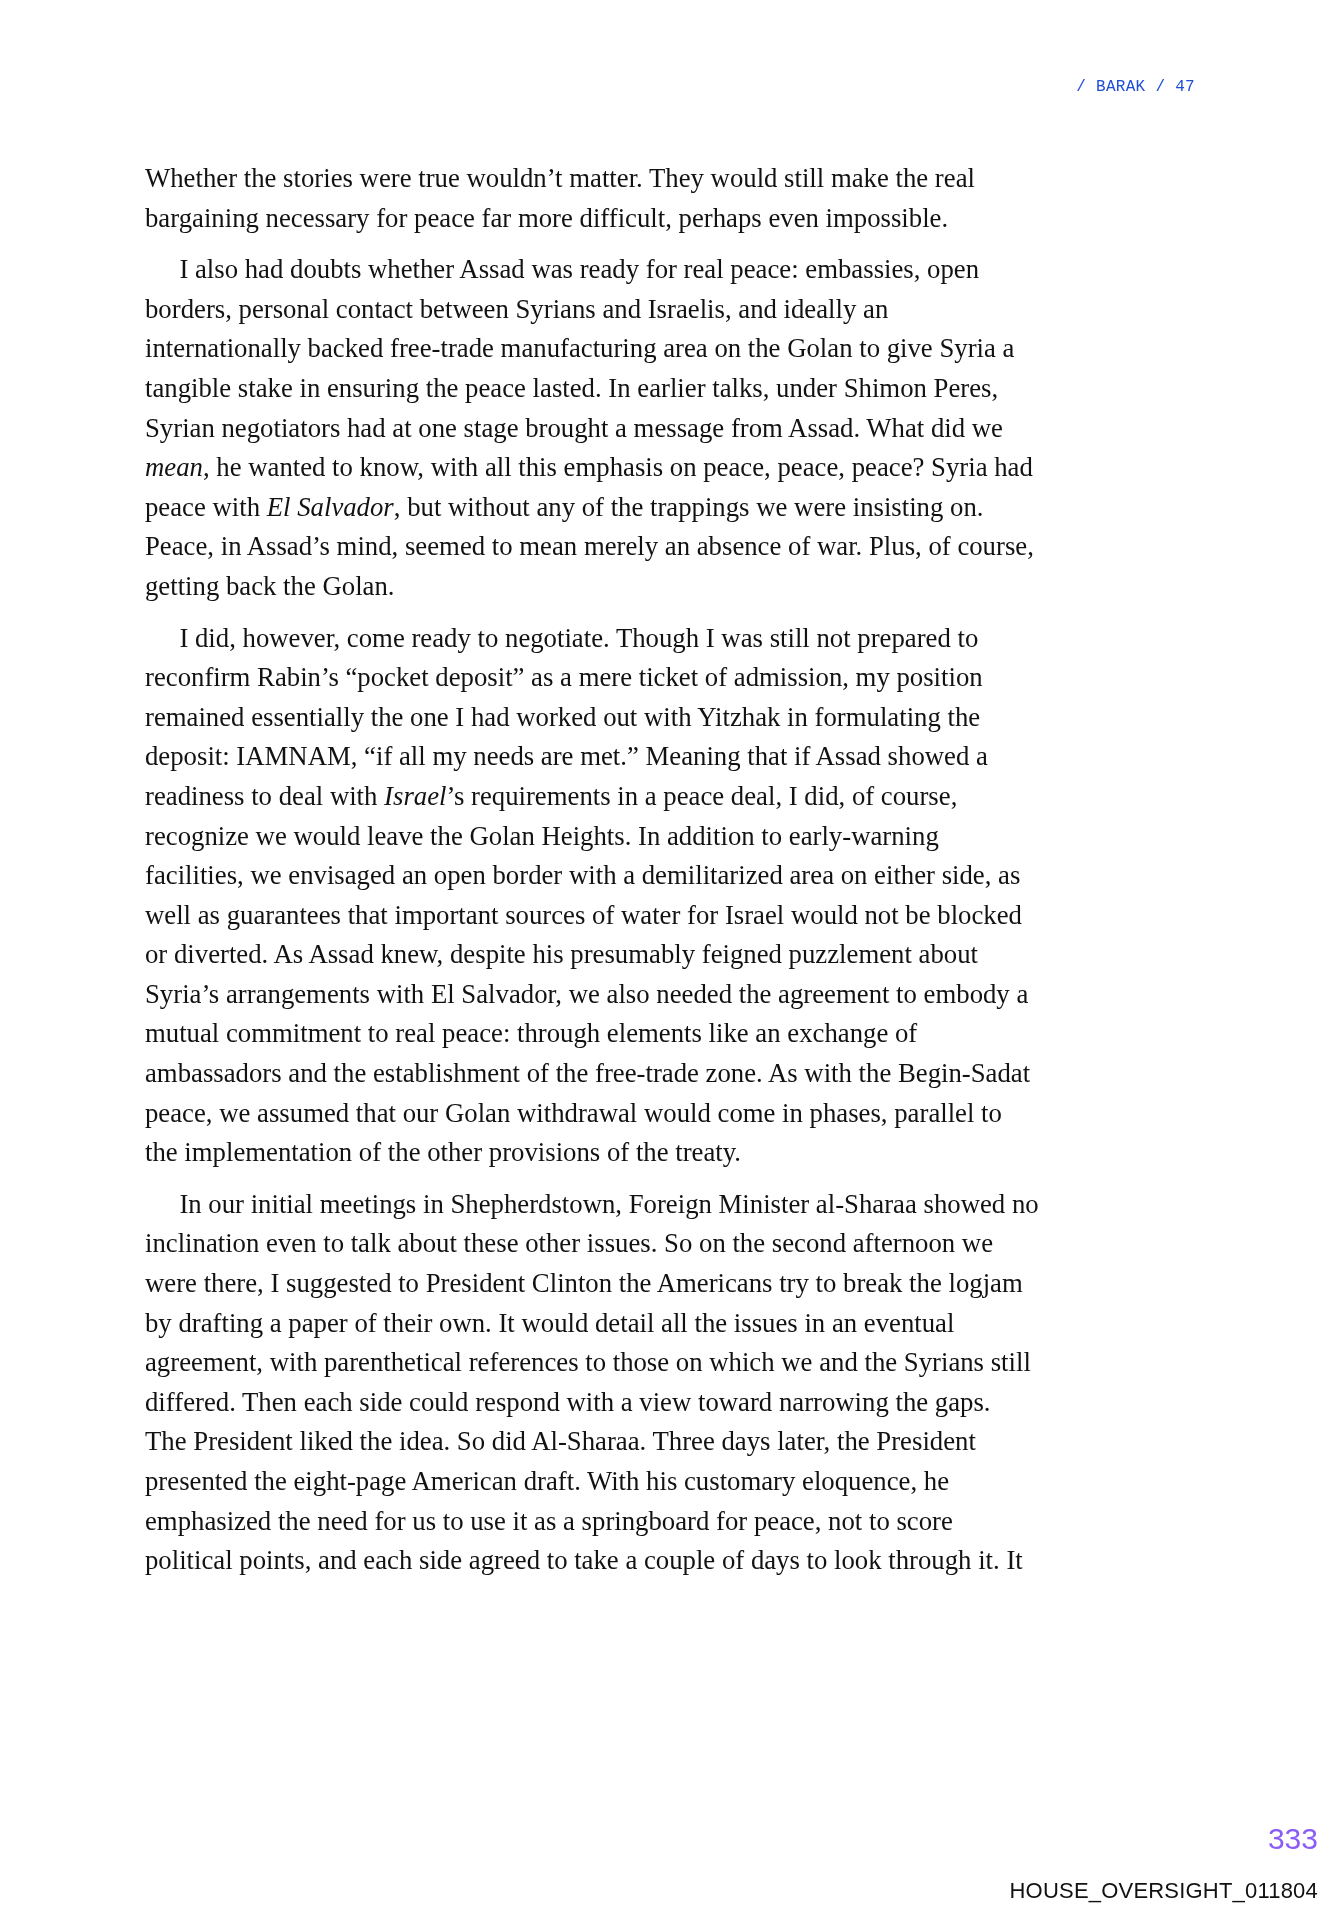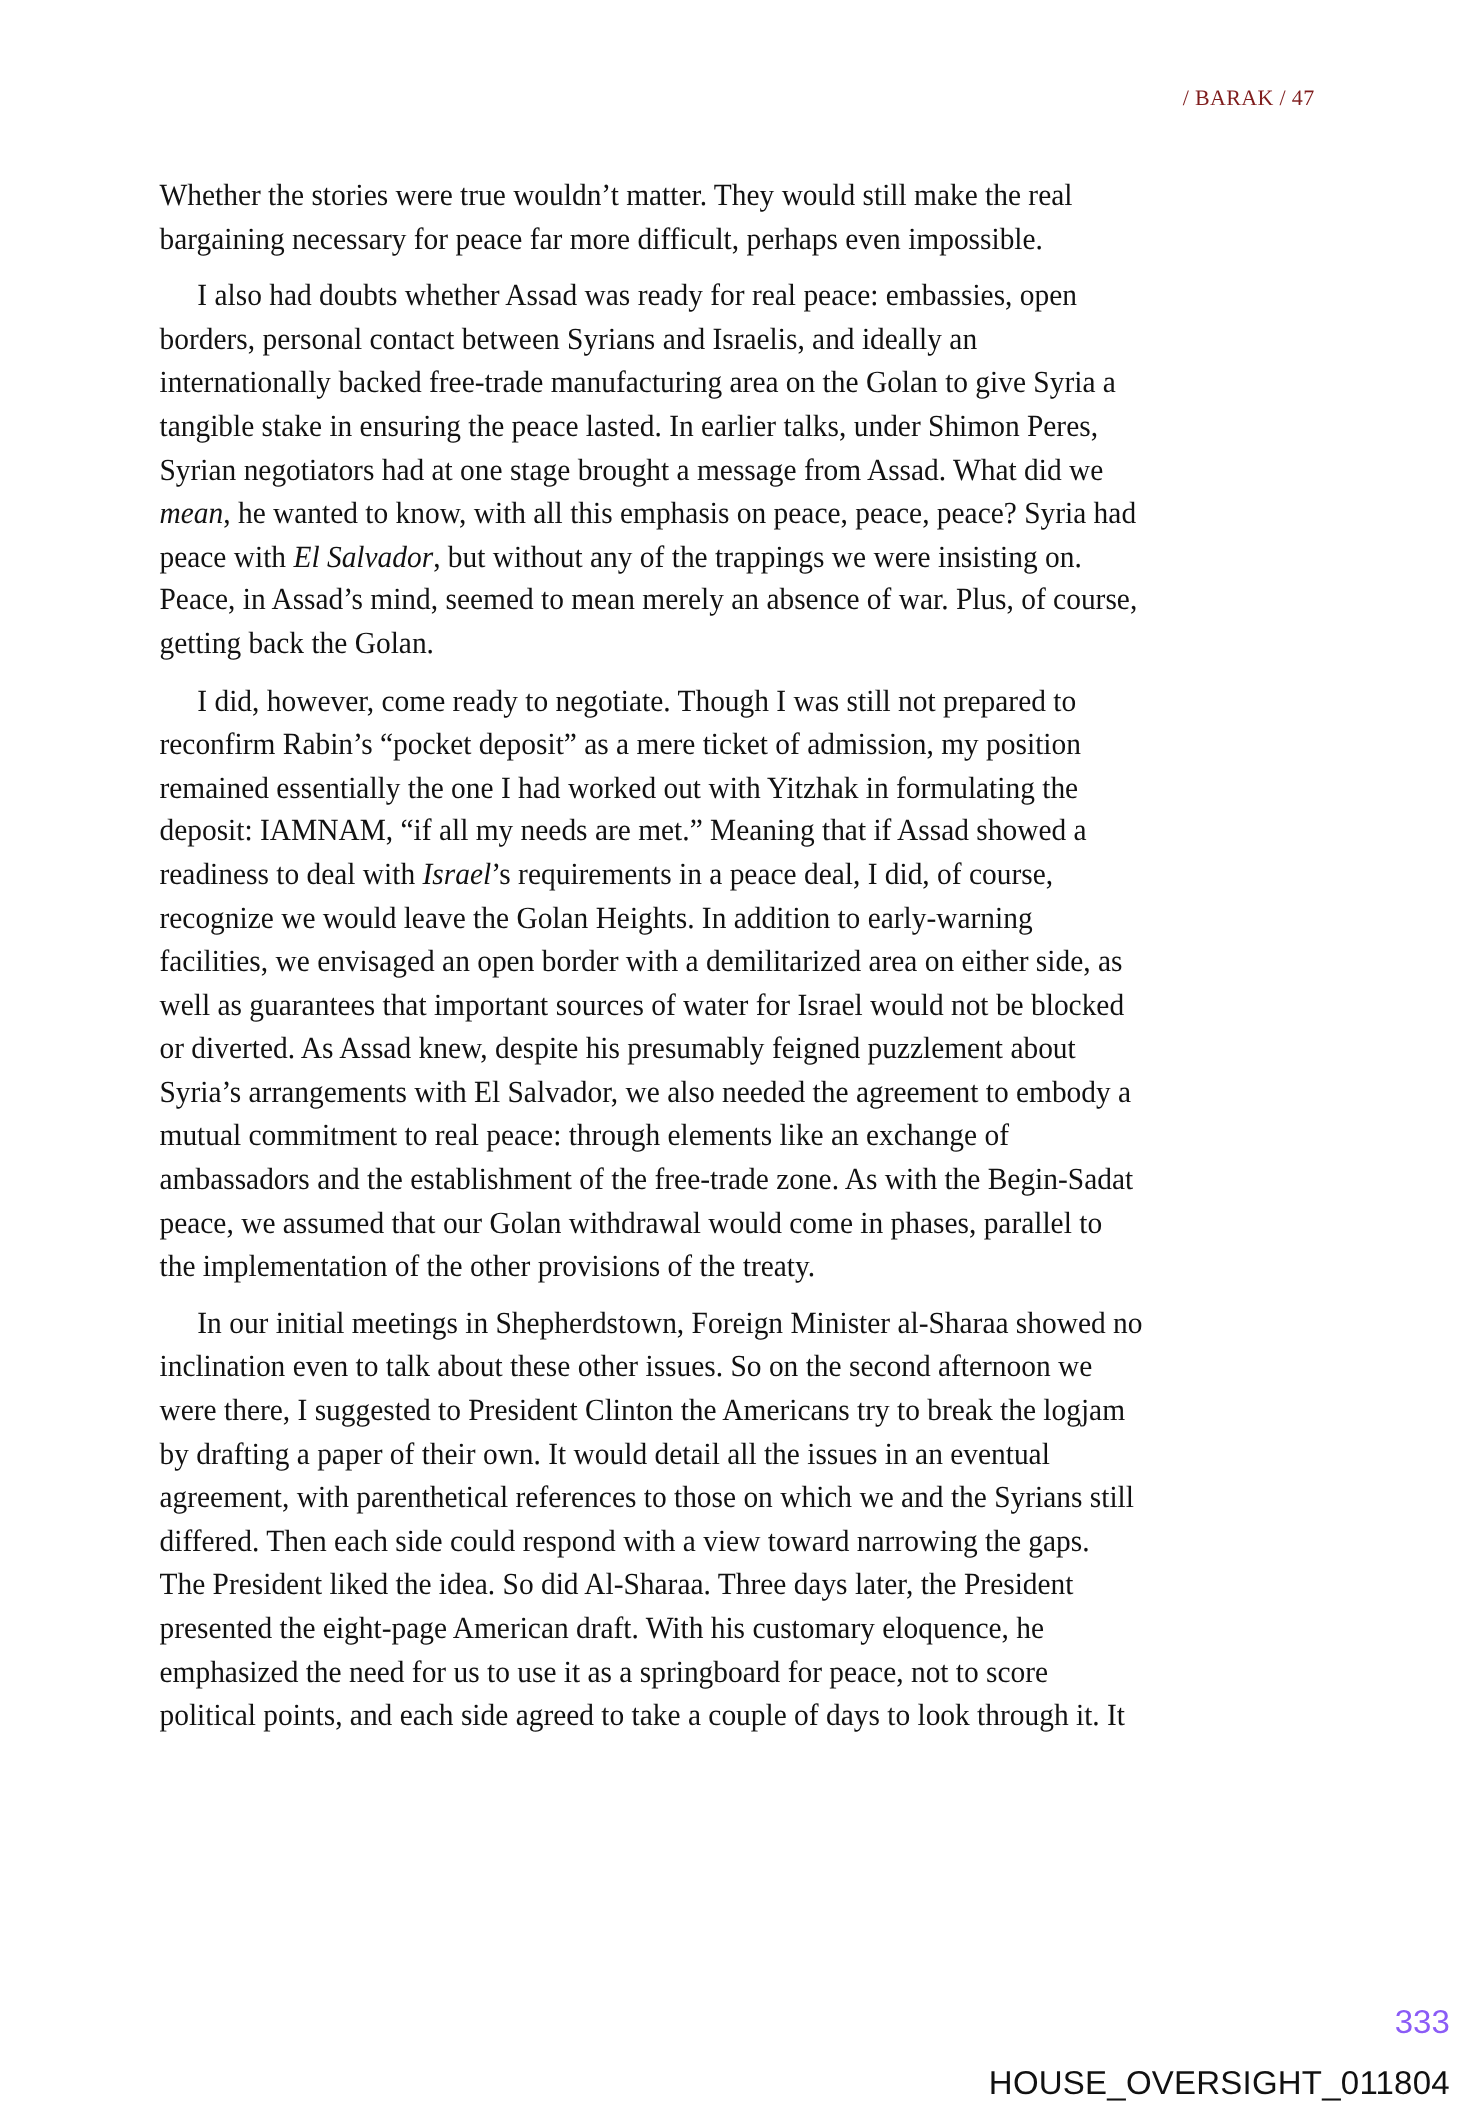--- a/index.html
+++ b/index.html
@@ -11,24 +11,24 @@
       width: 1331px;
       height: 1920px;
       position: relative;
       overflow: hidden;
       color: #111111;
     }
     .running-header {
       position: absolute;
       top: 78px;
       right: 136px;
-      font-family: Liberation Serif, serif;
-      font-size: 20px;
+      font-family: Liberation Mono, monospace;
+      font-size: 16px;
       letter-spacing: 0.3px;
-      color: #7f1d1d;
+      color: #1d4ed8;
     }
     .body-text {
       position: absolute;
       left: 145px;
       top: 158px;
       width: 1060px;
       font-family: "Liberation Serif", serif;
       font-size: 28px;
       line-height: 39.6px;
       color: #121212;
@@ -54,21 +54,21 @@
       top: 1822px;
       font-family: "Liberation Sans", sans-serif;
       font-size: 30px;
       color: #8b5cf6;
     }
     .bates {
       position: absolute;
       right: 13px;
       top: 1878px;
       font-family: "Liberation Sans", sans-serif;
-      font-size: 30px;
+      font-size: 22px;
       color: #111;
       letter-spacing: 0.2px;
     }
   </style>
 </head>
 <body>
 
 <div>
 
   <div class="running-header">/ BARAK / 47</div>

